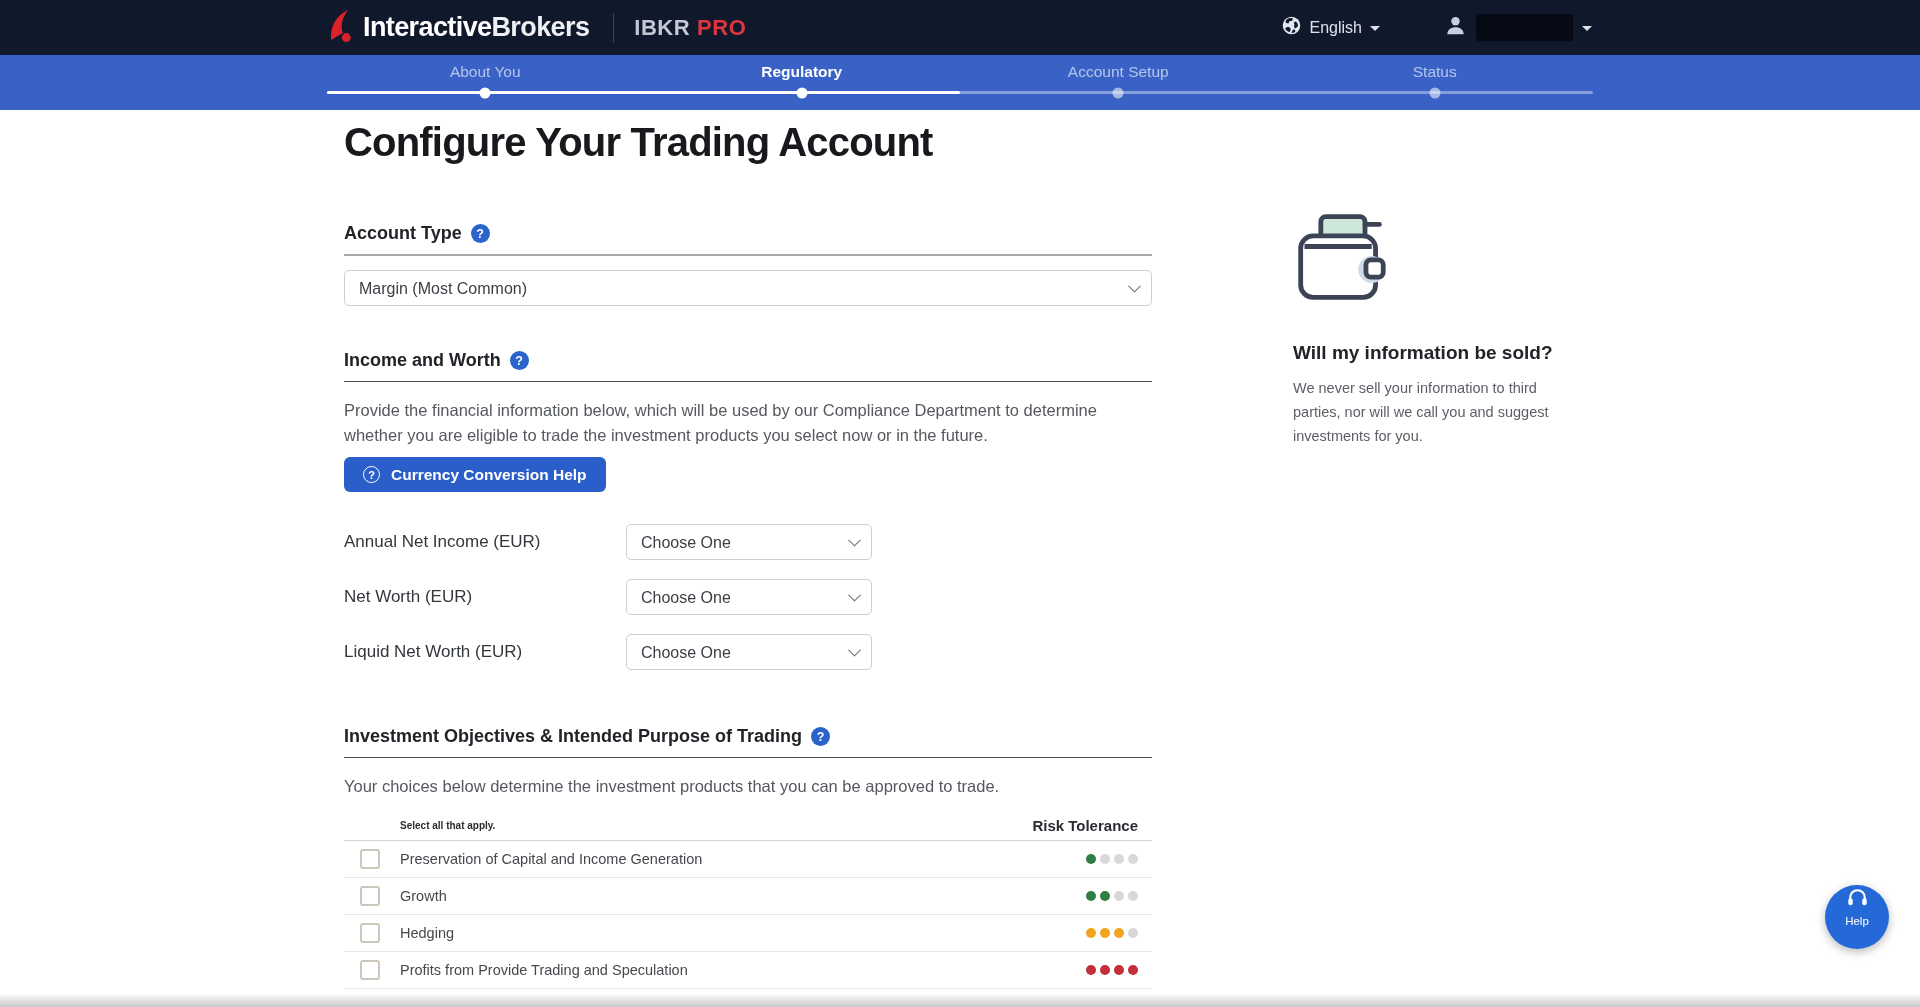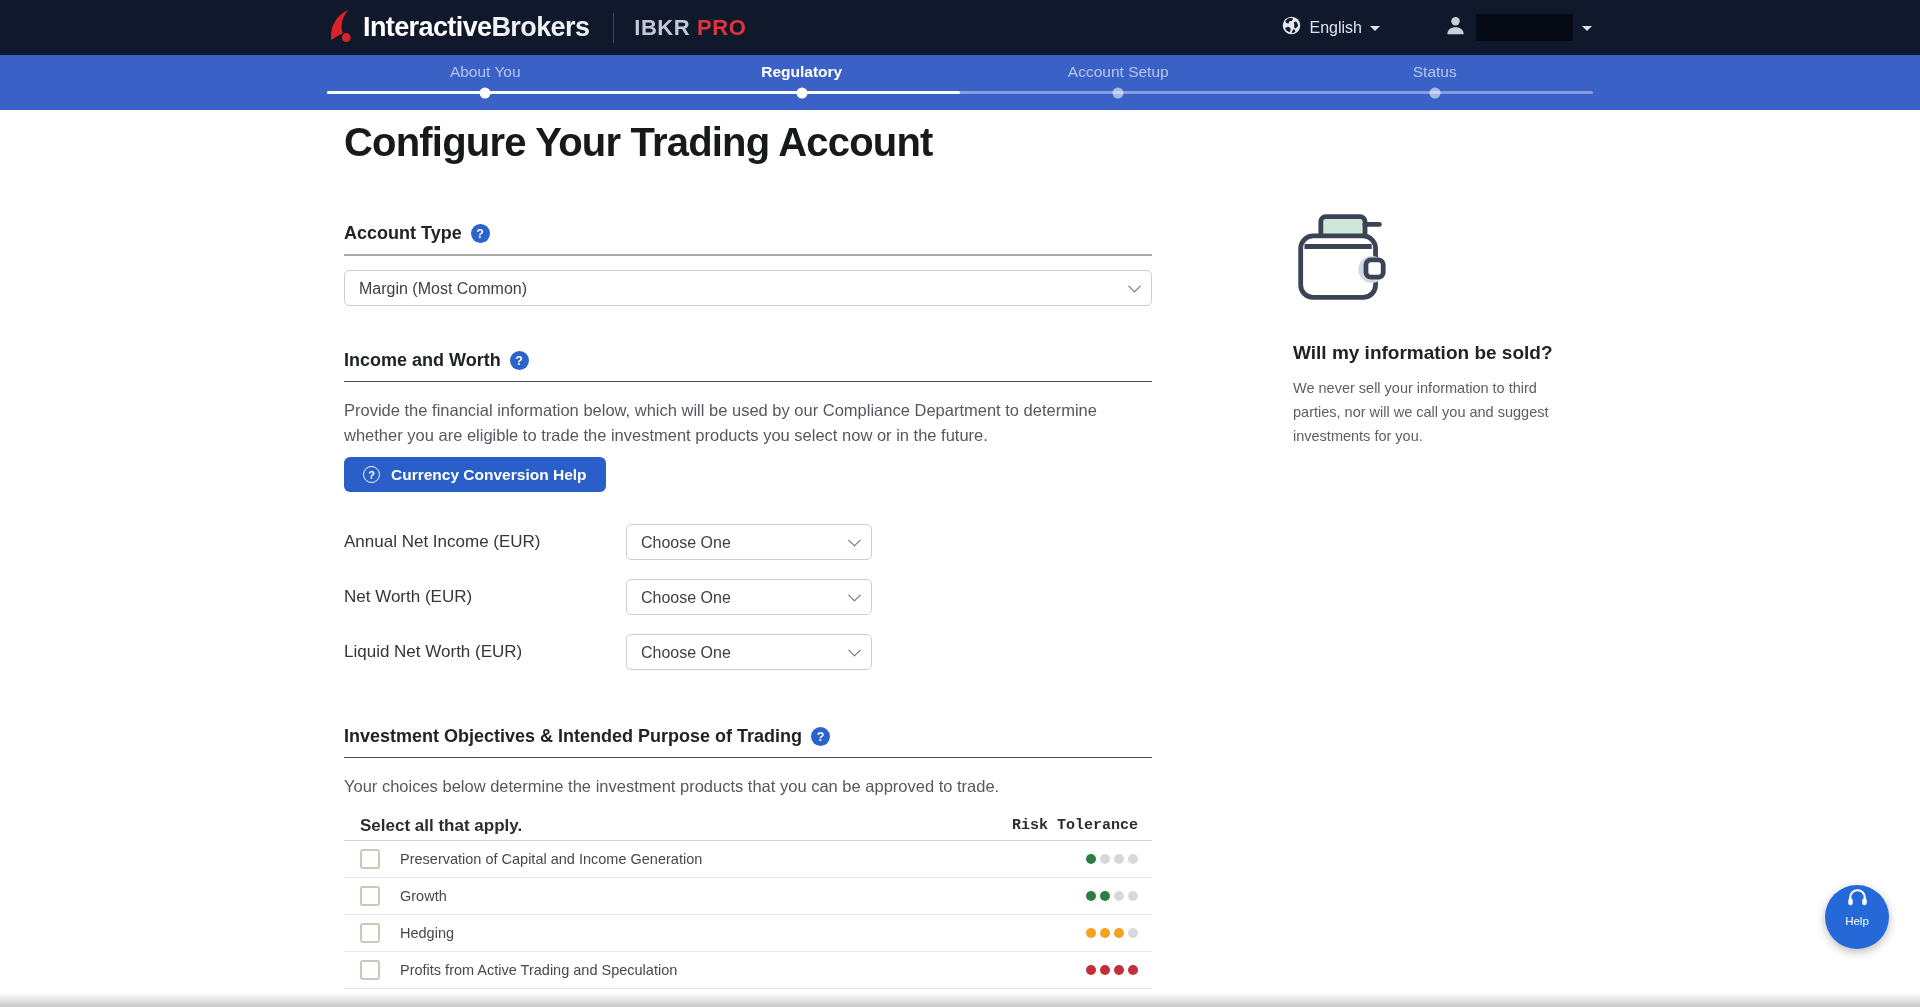--- a/index.html
+++ b/index.html
@@ -67,22 +67,22 @@
                font-size:11px; font-weight:700; display:flex; align-items:center; justify-content:center; }
 
   .fields { margin-top:32px; }
   .field-row { display:flex; align-items:center; height:36px; margin-bottom:19px; }
   .field-label { width:282px; font-size:17px; color:#33373c; }
   .field-select { width:246px; position:relative; }
 
   .sec-obj { margin-top:56px; }
   .obj-table { margin-top:12px; }
   .thead { display:flex; align-items:center; height:30px; padding:0 14px 0 16px; border-bottom:1px solid #d4d4d4; }
-  .th-left { font-size:17px; font-weight:700; color:#2a2d31; }
-  .th-right { margin-left:auto; font-size:15px; font-weight:700; color:#2a2d31;font-family:Liberation Mono, monospace; }
+  .th-left { font-size:10px; font-weight:700; color:#2a2d31;margin-left:40px; }
+  .th-right { margin-left:auto; font-size:15px; font-weight:700; color:#2a2d31; }
   .trow { display:flex; align-items:center; height:37px; padding:0 14px 0 16px; border-bottom:1px solid #e6e6e6; }
   .cb { width:20px; height:20px; appearance:none; -webkit-appearance:none; border:2px solid #cdc7bb;
         border-radius:3px; background:#fff; cursor:pointer; flex:none; }
   .row-label { margin-left:20px; font-size:14.5px; color:#45484d; }
   .dots { margin-left:auto; display:flex; gap:4px; }
   .dot { width:10px; height:10px; border-radius:50%; }
 
   
   .sidebar { position:absolute; left:949px; top:100px; width:280px; }
   .sidebar-heading { margin-top:32px; font-size:19px; font-weight:700; color:#202327; }
@@ -239,21 +239,21 @@
               <span class="row-label">Hedging</span>
               <span class="dots">
                 <span class="dot" style="background: rgb(240, 164, 31);"></span>
                 <span class="dot" style="background: rgb(240, 164, 31);"></span>
                 <span class="dot" style="background: rgb(240, 164, 31);"></span>
                 <span class="dot" style="background: rgb(216, 216, 216);"></span>
               </span>
             </div>
             <div class="trow">
               <input type="checkbox" class="cb" style="">
-              <span class="row-label">Profits from Active Trading and Speculation</span>
+              <span class="row-label">Profits from Provide Trading and Speculation</span>
               <span class="dots">
                 <span class="dot" style="background: rgb(194, 47, 56);"></span>
                 <span class="dot" style="background: rgb(194, 47, 56);"></span>
                 <span class="dot" style="background: rgb(194, 47, 56);"></span>
                 <span class="dot" style="background: rgb(194, 47, 56);"></span>
               </span>
             </div>
           </div>
       </div>
     </div>

